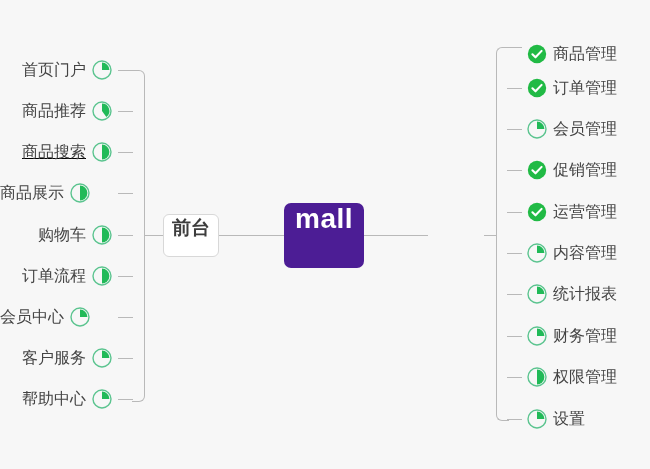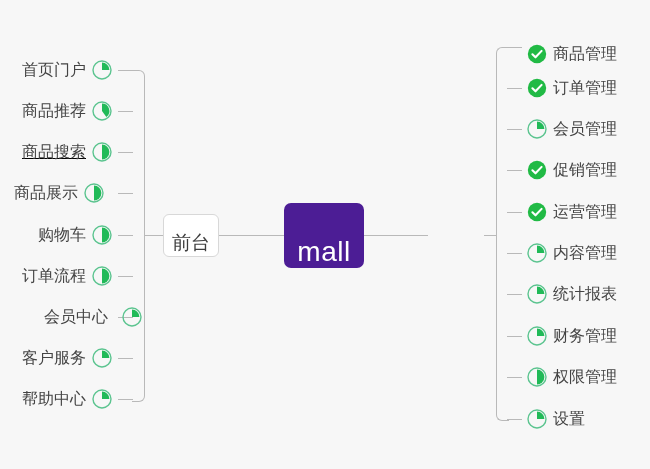--- a/index.html
+++ b/index.html
@@ -15,22 +15,23 @@
   .line{position:absolute;background:#b9b9b9;}
   .hline{height:1px;}
 
   .bracket{position:absolute;border:1px solid #b9b9b9;border-radius:6px;}
   .bracket-left{border-left:none;border-top-left-radius:0;border-bottom-left-radius:0;}
   .bracket-right{border-right:none;border-top-right-radius:0;border-bottom-right-radius:0;}
 
   
   .node{
     position:absolute;
-    display:flex;align-items:flex-end;justify-content:center;
+    display:flex;align-items:flex-start;justify-content:center;
     box-sizing:border-box;
+    font-weight:bold;
   }
   .node-root{
     background:#4c1d95;
     color:#ffffff;
     border-radius:7px;
     font-size:28px;
     letter-spacing:.5px;
   }
   .node-branch{
     background:#ffffff;
@@ -123,21 +124,21 @@
       </div>
       <div class="leaf leaf-left" style="top: 139px; right: 538px; text-decoration: underline;">
         <span style="display: flex;">
           <svg class="icon" viewBox="0 0 20 20" xmlns="http://www.w3.org/2000/svg">
     <circle cx="10" cy="10" r="9" fill="none" stroke="#5bc48f" stroke-width="1.4"></circle>
     <path d="M 10 10 L 10 2.5999999999999996 A 7.4 7.4 0 0 1 10.000 17.400 Z" fill="#21ba58"></path>
           </svg>
         </span>
         <span class="leaf-label">商品搜索</span>
       </div>
-      <div class="leaf leaf-left" style="top: 180px; right: 546px;">
+      <div class="leaf leaf-left" style="top: 180px; right: 560px;">
         <span style="display: flex;">
           <svg class="icon" viewBox="0 0 20 20" xmlns="http://www.w3.org/2000/svg">
     <circle cx="10" cy="10" r="9" fill="none" stroke="#5bc48f" stroke-width="1.4"></circle>
     <path d="M 10 10 L 10 2.5999999999999996 A 7.4 7.4 0 0 1 10.000 17.400 Z" fill="#21ba58"></path>
           </svg>
         </span>
         <span class="leaf-label">商品展示</span>
       </div>
       <div class="leaf leaf-left" style="top: 222px; right: 538px;">
         <span style="display: flex;">
@@ -150,21 +151,21 @@
       </div>
       <div class="leaf leaf-left" style="top: 263px; right: 538px;">
         <span style="display: flex;">
           <svg class="icon" viewBox="0 0 20 20" xmlns="http://www.w3.org/2000/svg">
     <circle cx="10" cy="10" r="9" fill="none" stroke="#5bc48f" stroke-width="1.4"></circle>
     <path d="M 10 10 L 10 2.5999999999999996 A 7.4 7.4 0 0 1 10.000 17.400 Z" fill="#21ba58"></path>
           </svg>
         </span>
         <span class="leaf-label">订单流程</span>
       </div>
-      <div class="leaf leaf-left" style="top: 304px; right: 508px; gap: 8px;">
+      <div class="leaf leaf-left" style="top: 304px; right: 560px;">
         <span style="display: flex;">
           <svg class="icon" viewBox="0 0 20 20" xmlns="http://www.w3.org/2000/svg">
     <circle cx="10" cy="10" r="9" fill="none" stroke="#5bc48f" stroke-width="1.4"></circle>
     <path d="M 10 10 L 10 2.5999999999999996 A 7.4 7.4 0 0 1 17.400 10.000 Z" fill="#21ba58"></path>
           </svg>
         </span>
         <span class="leaf-label">会员中心</span>
       </div>
       <div class="leaf leaf-left" style="top: 345px; right: 538px;">
         <span style="display: flex;">

